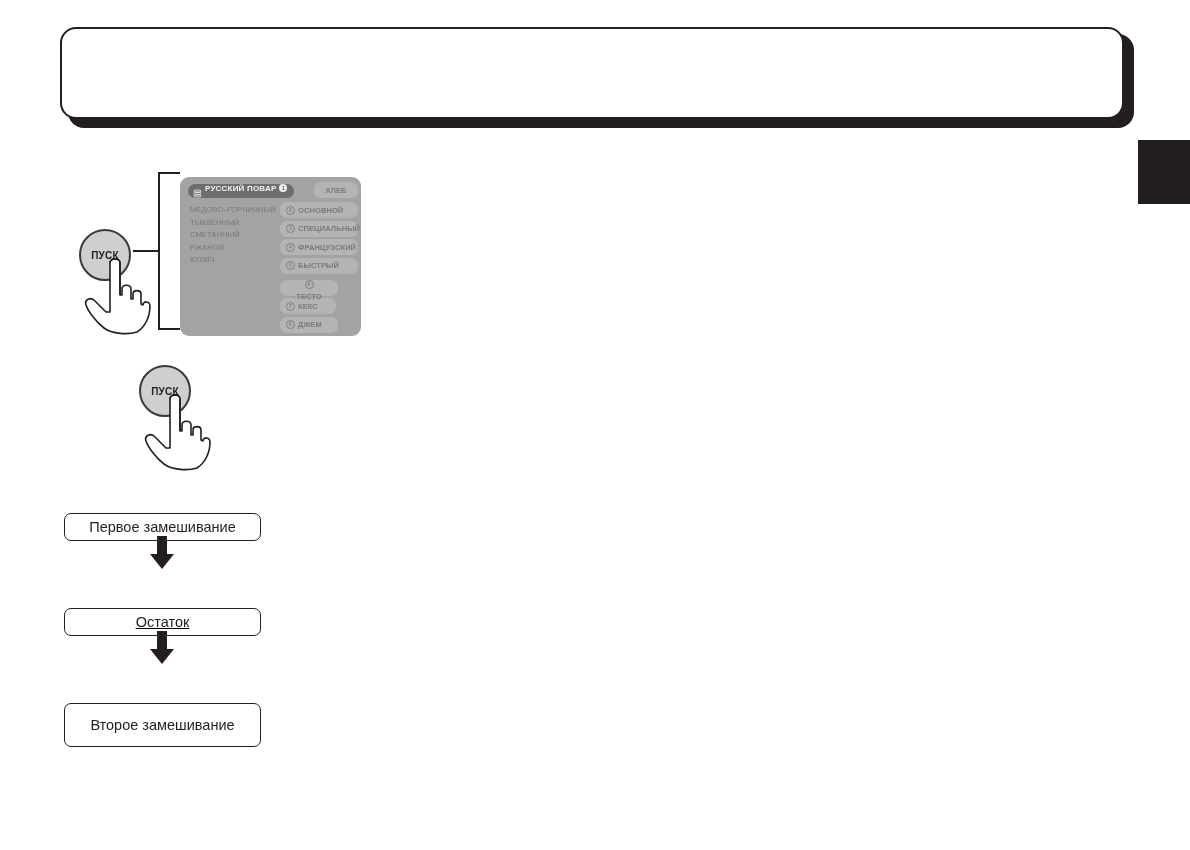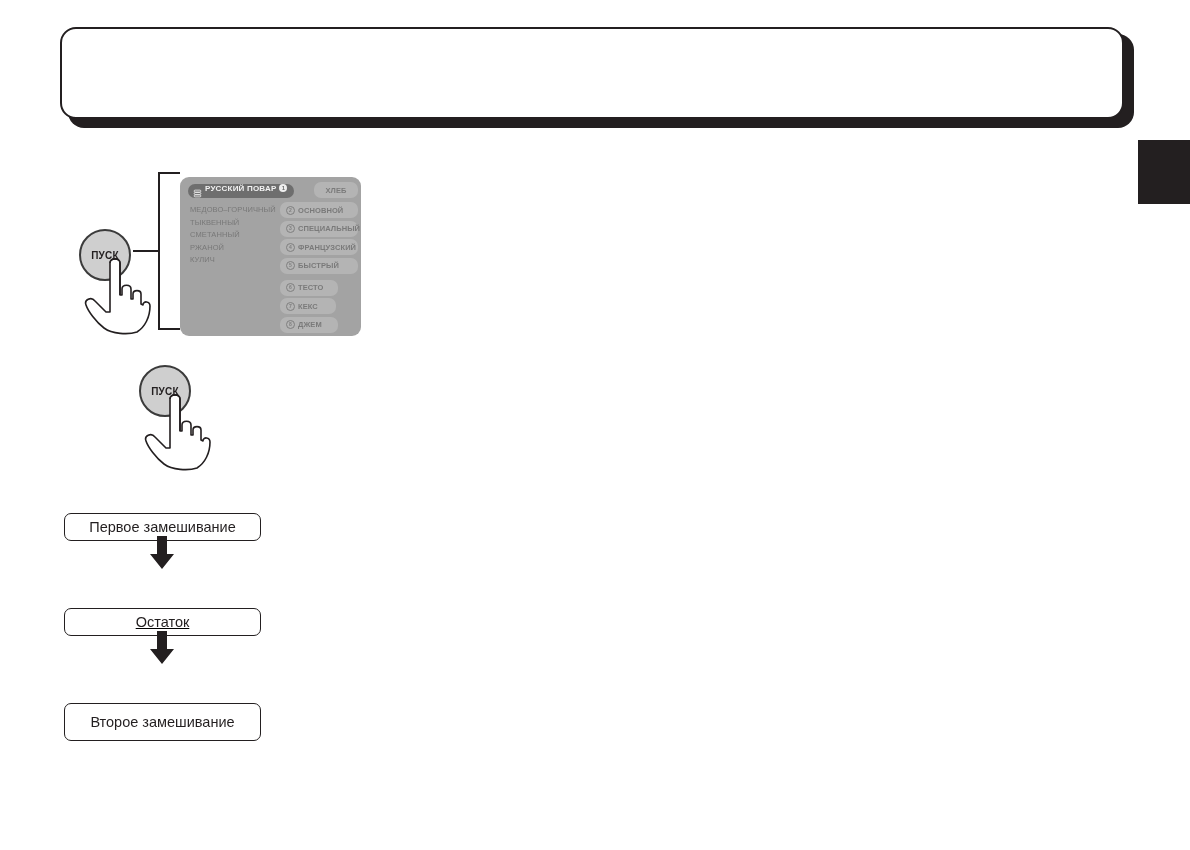--- a/index.html
+++ b/index.html
@@ -178,21 +178,21 @@
     font-weight: bold;
     flex: 0 0 auto;
     line-height: 1;
   }
   .lcd-pill .pill-label {
     font-size: 7.5px;
     font-weight: bold;
     color: #7a7a7a;
     letter-spacing: 0.1px;
   }
-  .lcd-pill.gap-above { margin-top: 6px; }
+  .lcd-pill.gap-above { margin-top: 6px; flex-direction: column; }
 
   
   .round-btn {
     position: absolute;
     border-radius: 50%;
     background: #cfcfcf;
     border: 2px solid #3b3b3b;
     display: flex;
     align-items: center;
     justify-content: center;
@@ -223,21 +223,21 @@
     box-sizing: border-box;
     margin-top: 21px;
   }
   .flow-box-label {
     font-size: 14.5px;
     color: #231f20;
     white-space: nowrap;
   }
   #flow-box-0 { left: 64px; top: 492px; width: 197px; height: 28px; }
   #flow-box-1 { left: 64px; top: 587px; width: 197px; height: 28px; text-decoration: underline; }
-  #flow-box-2 { left: 64px; top: 682px; width: 197px; height: 38px; }
+  #flow-box-2 { left: 64px; top: 682px; width: 197px; height: 44px; }
 
   .flow-arrow { position: absolute; width: 26px; height: 34px; }
   #flow-arrow-0 { left: 149px; top: 536px; }
   #flow-arrow-1 { left: 149px; top: 631px; }
 </style>
 </head>
 <body>
 
 <div id="top-banner-shadow"></div>
 <div id="top-banner">

